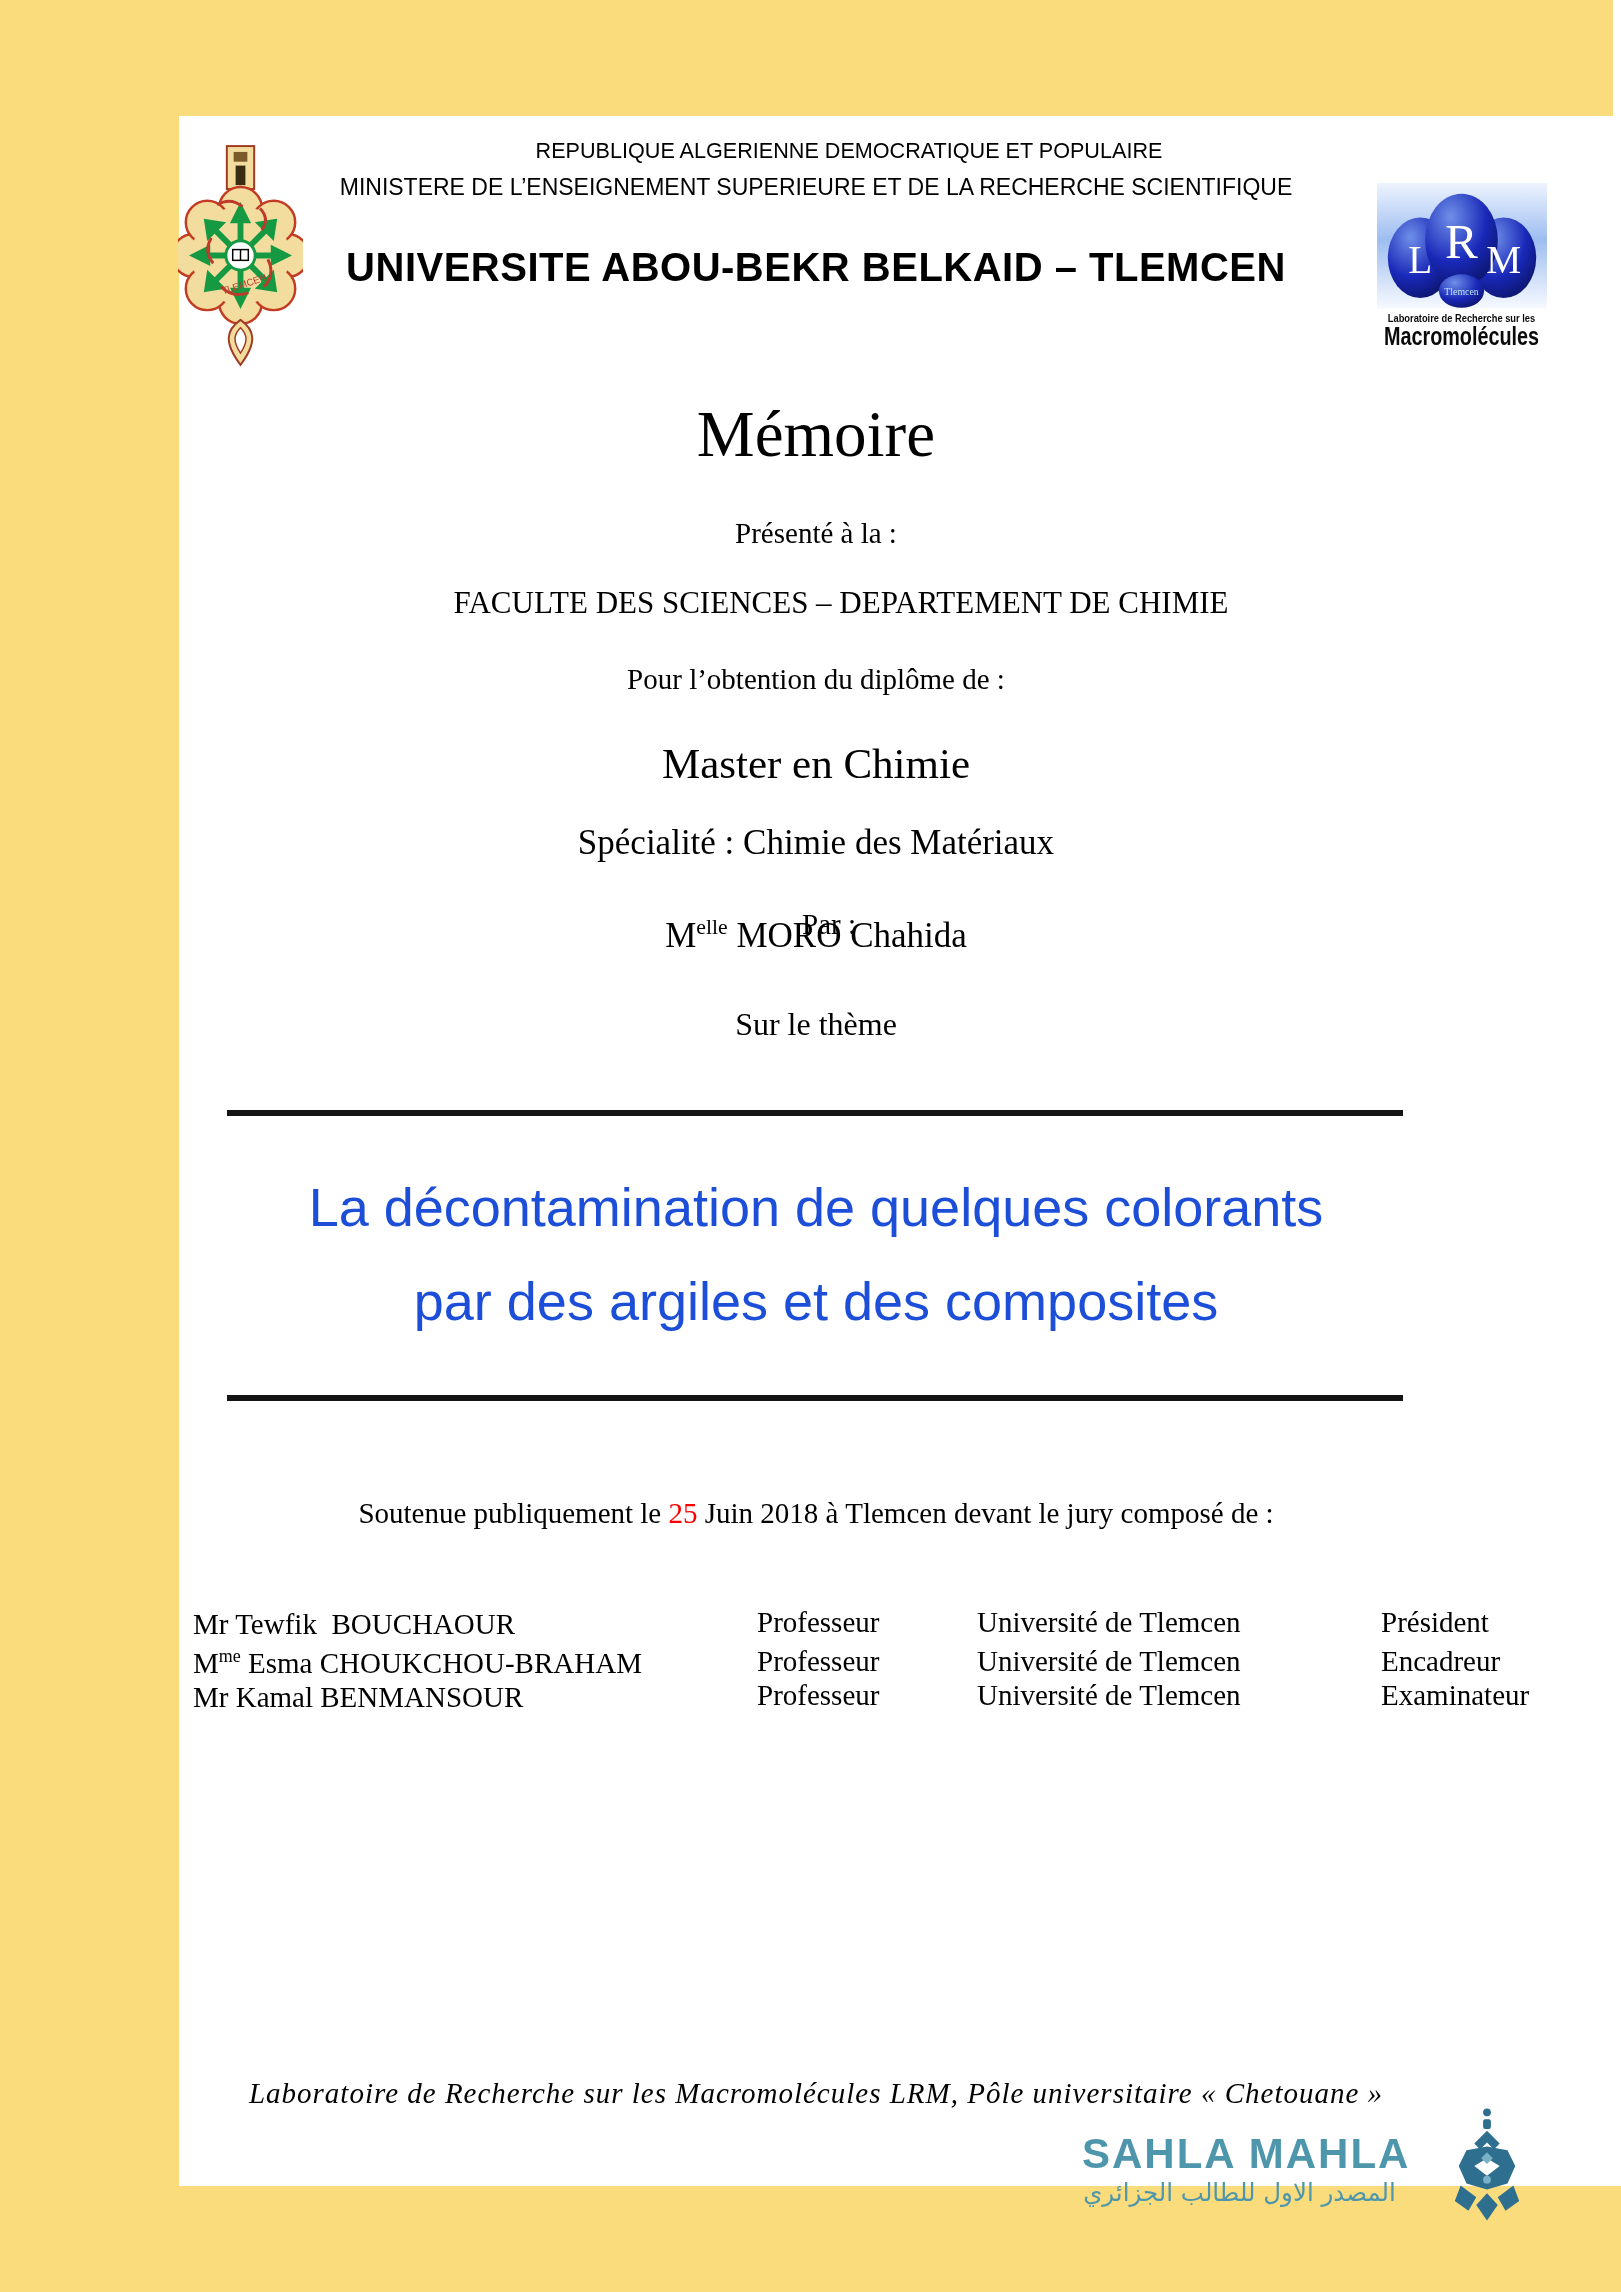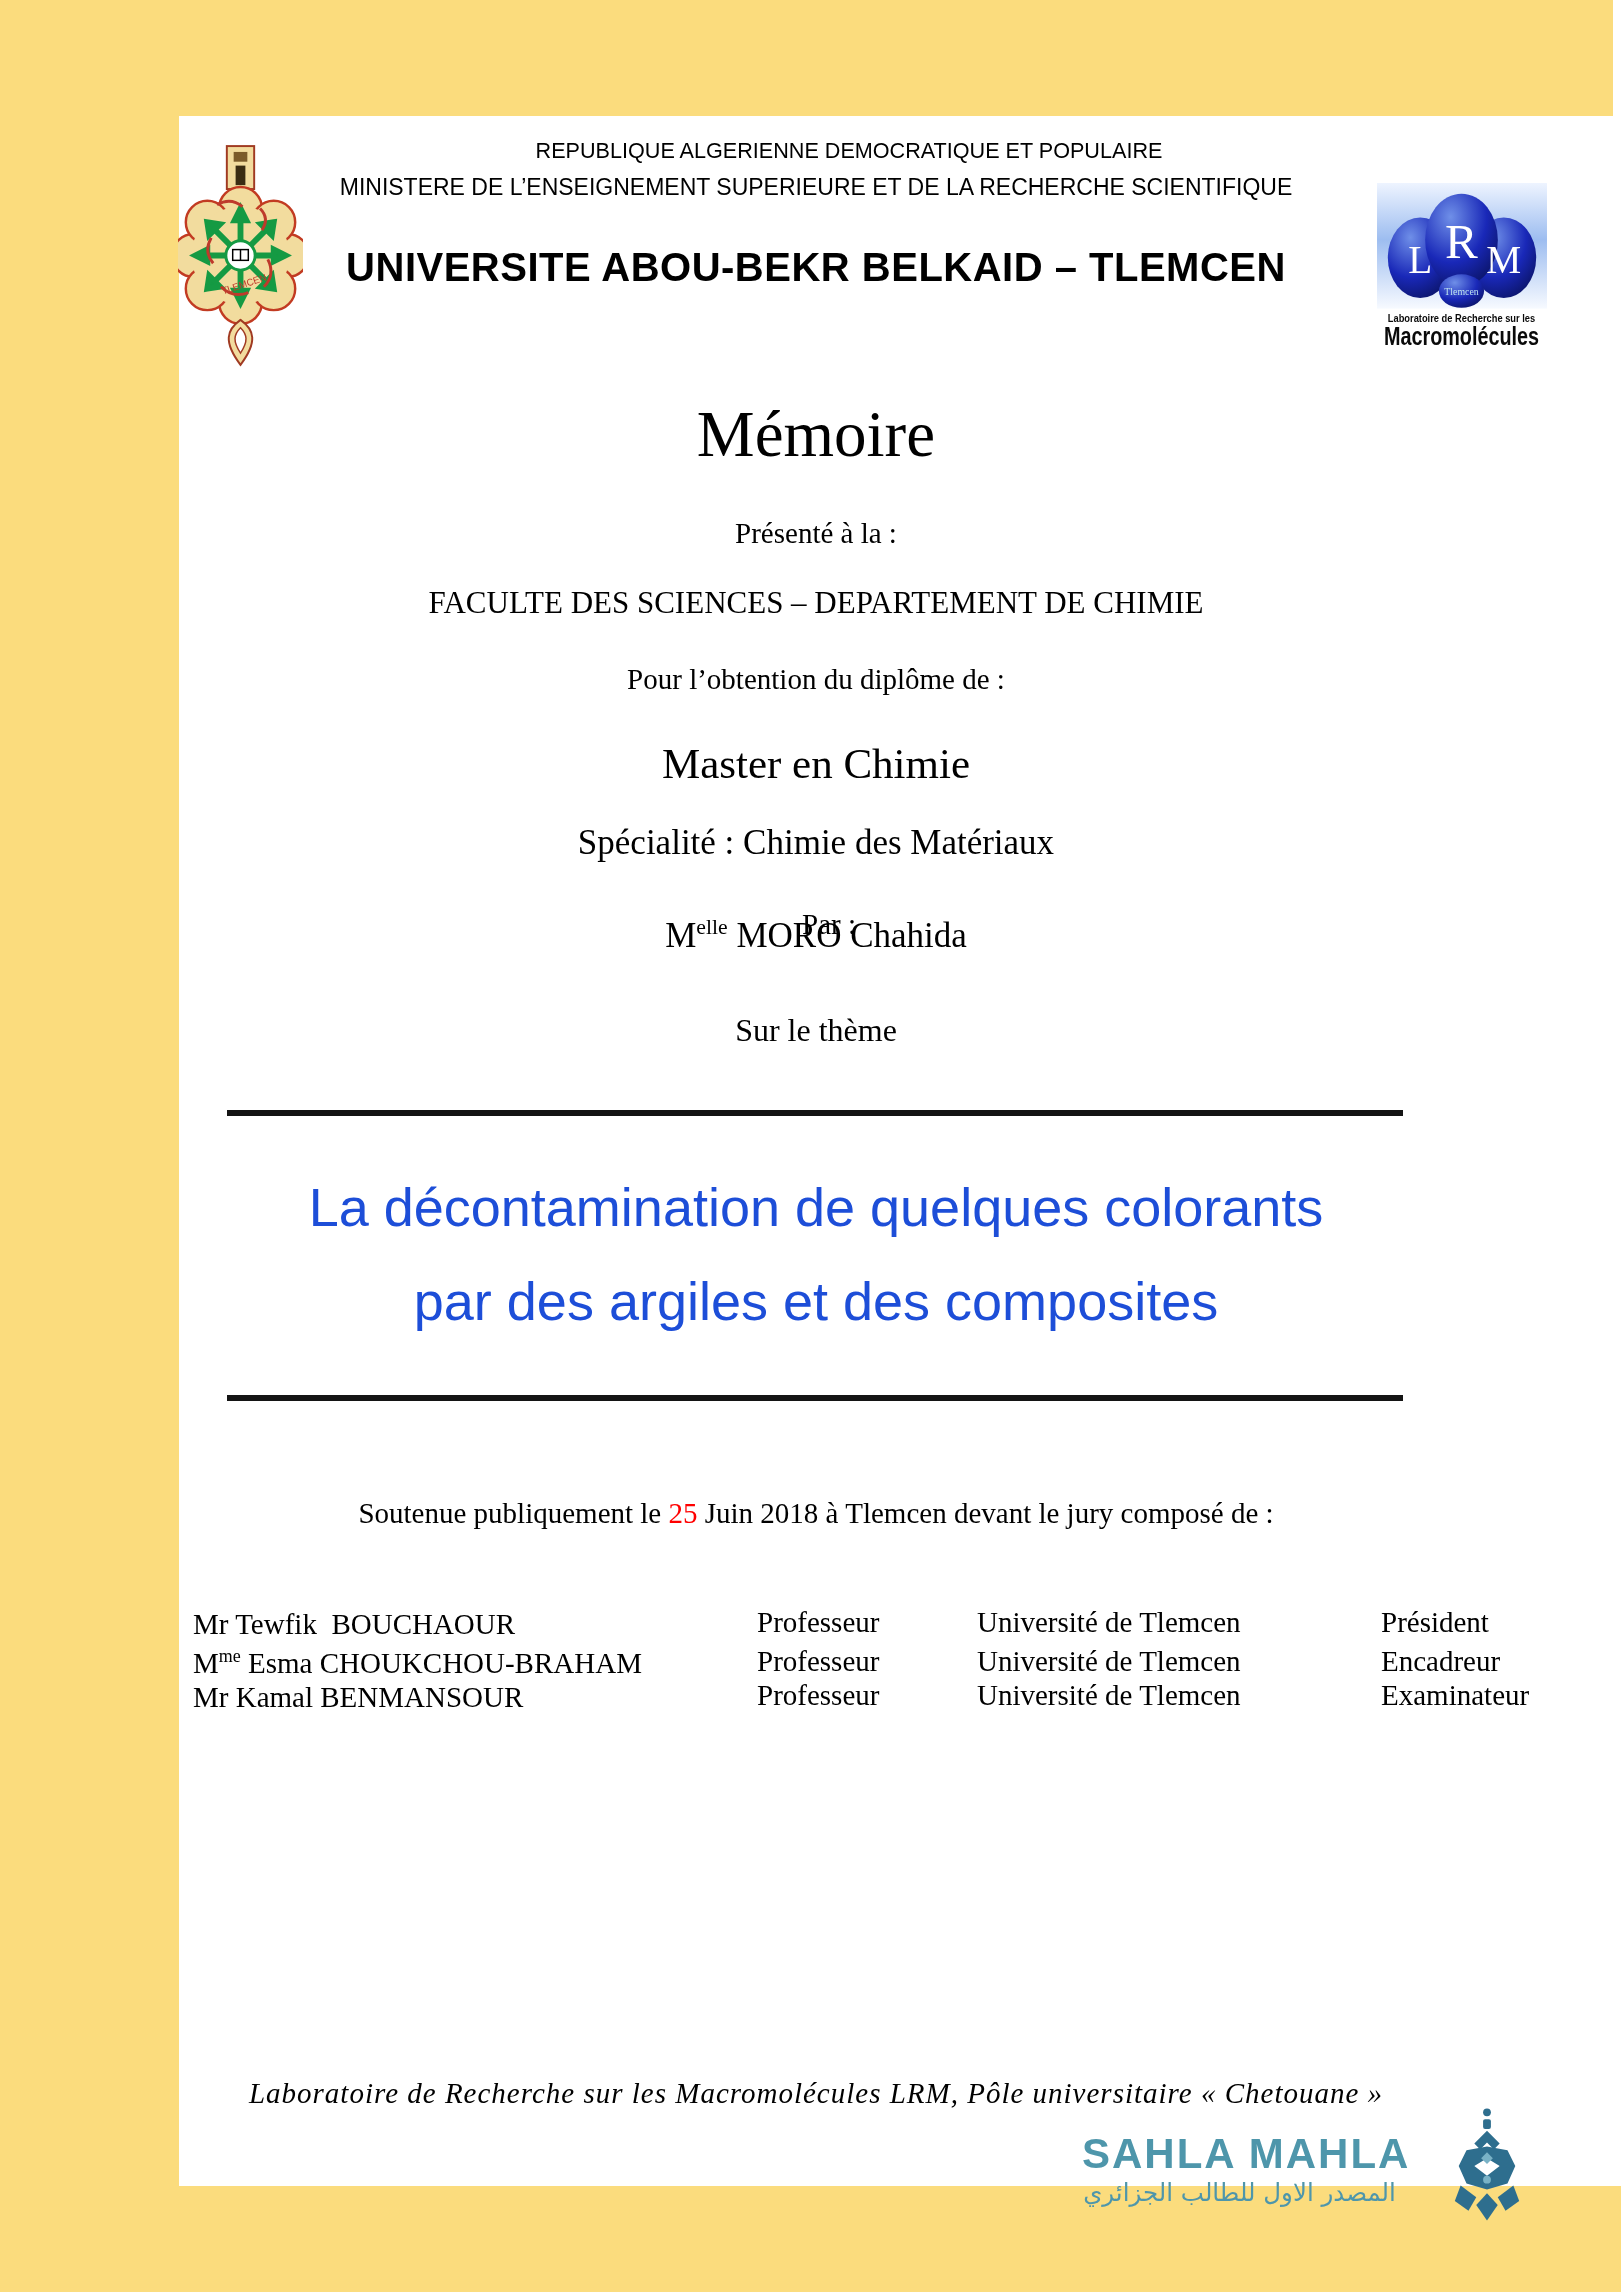--- a/index.html
+++ b/index.html
@@ -16,27 +16,27 @@
   .center-line { position:absolute; left:179px; width:1274px; text-align:center; line-height:1.08; }
 
   .hdr-sans { font-family:"Liberation Sans", sans-serif; }
 
   .hdr1 { top:139px; font-size:21.6px;padding-left:33px; }
   .hdr2 { top:175px; font-size:23px; }
   .hdr-univ { top:246px; font-size:40px; font-weight:bold; letter-spacing:0.5px; }
 
   .memoire   { top:399px;  font-size:65px; }
   .presente  { top:518px;  font-size:29px; }
-  .faculte   { top:586px;  font-size:31px; }
+  .faculte   { top:586px;  font-size:31px;margin-left:25px; }
   .pour      { top:664px;  font-size:29px; }
   .master    { top:741px;  font-size:43px; }
   .specialite{ top:824px;  font-size:35px; }
   .par       { top:909px;  font-size:29px;padding-left:13px; }
   .melle     { top:916px;  font-size:35px; }
-  .surtheme  { top:1007px; font-size:32px;margin-top:6px; }
+  .surtheme  { top:1007px; font-size:32px; }
 
   .rule { position:absolute; left:227px; width:1176px; height:5.9px; background:#141414; }
   .rule-top { top:1110px; }
   .rule-bottom { top:1395px; }
 
   .thesis-title {
     top:1160px; font-family:"Liberation Sans", sans-serif;
     font-size:54px; line-height:94px; color:#1d4ed8;text-align:center;
   }
 

